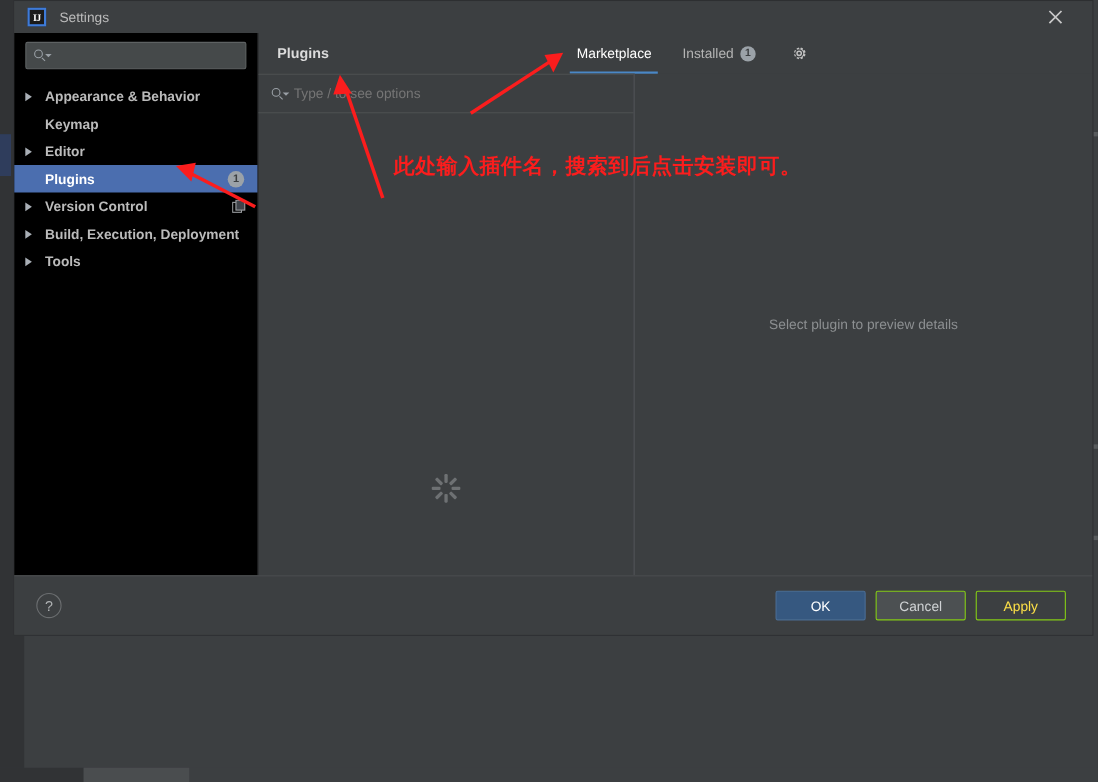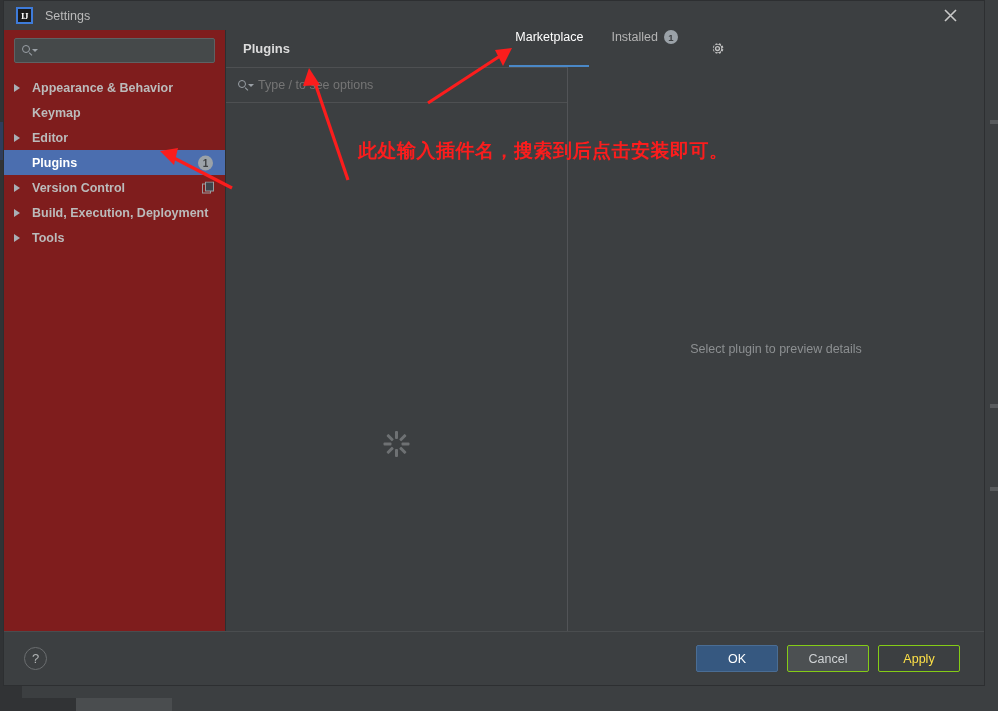--- a/index.html
+++ b/index.html
@@ -35,21 +35,21 @@
   .ide-tick {
     position: absolute; right: 0; width: 8px; height: 4px; background: #585b5d;
   }
   .ide-left-accent {
     position: absolute; left: 0; top: 122px; width: 10px; height: 38px;
     background: #2f3d5c;
   }
 
   
   .dialog {
-    position: absolute; left: 3px; top: 0; width: 982px; height: 686px;
+    position: absolute; left: 12px; top: 0; width: 982px; height: 578px;
     background: #3c3f41;
     border: 1px solid #2d2f31;
     display: flex; flex-direction: column;
   }
 
   
   .titlebar {
     height: 29px; flex: 0 0 29px;
     background: #3c3f41;
     display: flex; align-items: center;
@@ -74,21 +74,21 @@
     color: #c8c8c8;
   }
   .close-btn svg { display: block; }
 
   
   .dialog-body { flex: 1 1 auto; display: flex; min-height: 0; }
 
   
   .sidebar {
     width: 222px; flex: 0 0 222px;
-    background: #7f1d1d;
+    background: #000000;
     display: flex; flex-direction: column;
     border-right: 1px solid #2d2f31;
   }
   .search-wrap { padding: 8px 10px 10px 10px; }
   .search-box {
     height: 25px; background: #45494a; border: 1px solid #5e6263;
     border-radius: 2px; display: flex; align-items: center; padding-left: 7px;
   }
   .mag { width: 13px; height: 13px; position: relative; flex: 0 0 13px; }
   .mag .ring {
@@ -143,21 +143,21 @@
   .plugins-header {
     height: 37px; flex: 0 0 37px; position: relative;
     display: flex; align-items: center; background: #3c3f41;
   }
   .plugins-title {
     margin-left: 17px; color: #dcdcdc; font-size: 13px; font-weight: bold;
   }
   .tabs { position: absolute; right: 250px; top: 0; height: 37px;
           display: flex; align-items: center; gap: 0; }
   .tab {
-    height: 37px; display: flex; align-items: flex-start; gap: 6px;
+    height: 37px; display: flex; align-items: center; gap: 6px;
     padding: 0 14px; color: #b4b4b4; font-size: 12.5px; position: relative;
   }
   .tab.active { color: #ffffff; }
   .tab.active::after {
     content: ""; position: absolute; left: 8px; right: 8px; bottom: 0;
     height: 2.5px; background: #4a88c7;
   }
   .tab-badge {
     width: 14px; height: 14px; border-radius: 50%;
     background: #9ba2a8; color: #3c3f41; font-size: 9.5px; font-weight: bold;

